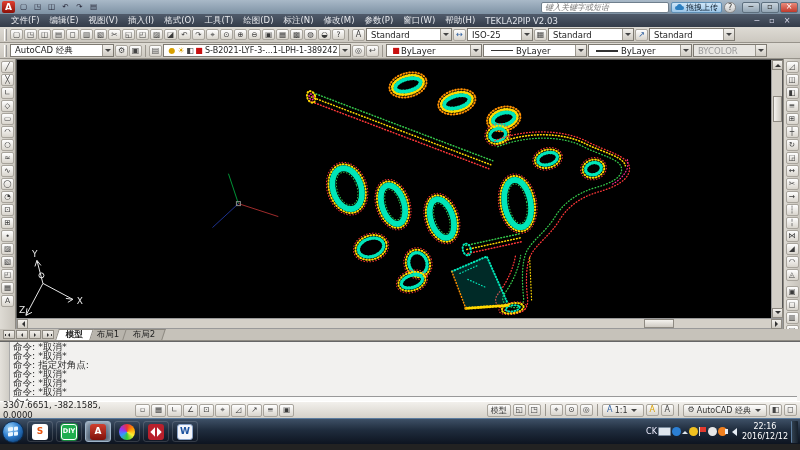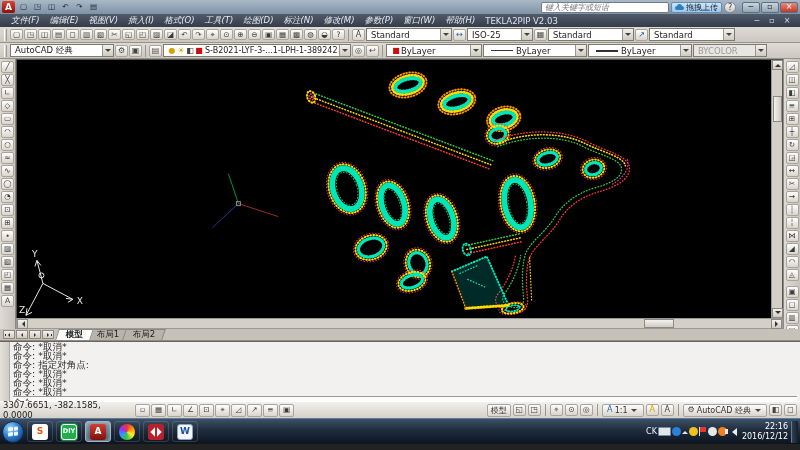--- a/index.html
+++ b/index.html
@@ -19,21 +19,21 @@
   .cloud-ic{width:9px;height:6px;position:relative;}
   .cloud-ic:before{content:"";position:absolute;left:0;bottom:0;width:9px;height:4px;border-radius:3px;background:#2d7fc0;}
   .cloud-ic:after{content:"";position:absolute;left:2px;top:0;width:5px;height:5px;border-radius:50%;background:#2d7fc0;}
   .help-btn{width:12px;height:11px;border-radius:6px;background:linear-gradient(#f8f8f8,#c8c8c8);border:1px solid #888;font-size:8px;display:flex;align-items:center;justify-content:center;color:#333;}
   .winbtns{display:flex;gap:1px;margin-left:4px;}
   .wbtn{width:18px;height:11px;font-size:8px;line-height:1;display:flex;align-items:center;justify-content:center;background:linear-gradient(#c9d4dd,#93a5b4);border:1px solid #5d6f7e;border-radius:2px;color:#222;}
   .wbtn.close{background:linear-gradient(#e88a7a,#c0392b);color:#fff;}
 
   
   .menubar{height:13px;background:linear-gradient(#505b6b,#343c49);display:flex;align-items:center;padding:0 6px;gap:0;color:#e8eaee;font-size:8.5px;}
-  .menu-item{padding:12px 5px;height:16px;display:flex;align-items:center;font-style:italic;}
+  .menu-item{padding:12px 5px;height:16px;display:flex;align-items:center;}
   .menu-plugin{padding:0 5px;color:#dfe3ea;}
   .menubar .winbtns{margin-left:auto;}
   .menubar .wbtn{width:14px;height:10px;background:transparent;border-color:transparent;color:#dde;}
 
   
   .toolrow{height:16px;background:linear-gradient(#dedbd4,#ccc8c0);border-bottom:1px solid #97938b;display:flex;align-items:center;padding:0 2px;gap:1px;font-size:8.5px;}
   .sep{width:1px;height:12px;background:#9b978f;margin:0 2px;}
   .grip{width:3px;height:12px;border-left:1px solid #fff;border-right:1px solid #999;margin:0 2px;}
   .dd{height:13px;background:#fff;border:1px solid #7e7a72;display:flex;align-items:center;font-size:8.5px;color:#222;padding-left:4px;position:relative;}
   .dd .ddlab{flex:1;overflow:hidden;white-space:nowrap;}
@@ -112,21 +112,21 @@
   .app-word{background:#f4f6fb;color:#1d53a0;border:1px solid #8aa3c8;}
   .tray{margin-left:auto;display:flex;align-items:center;gap:1px;color:#eef;font-size:8px;}
   .tray .kbd{width:13px;height:9px;background:#dfe6ee;border-radius:1px;border:1px solid #7a8a9c;}
   .dot{width:9px;height:9px;border-radius:50%;display:inline-block;}
   .tray .uparrow{width:0;height:0;border:3.5px solid transparent;border-bottom-color:#dfe6ee;margin-bottom:2px;}
   .tray .flagic{width:8px;height:9px;position:relative;}
   .tray .flagic:before{content:"";position:absolute;left:0;top:0;width:7px;height:5px;background:#e33a2e;}
   .tray .flagic:after{content:"";position:absolute;left:0;top:0;width:1px;height:9px;background:#ddd;}
   .spk{width:0;height:0;border:4px solid transparent;border-right:5px solid #e8eef6;position:relative;margin-right:2px;}
   .spk:before{content:"";position:absolute;left:-7px;top:-2.5px;width:3px;height:5px;background:#e8eef6;}
-  .clock{text-align:right;line-height:10px;color:#fff;font-size:8px;margin:0 2px;}
+  .clock{text-align:center;line-height:10px;color:#fff;font-size:8px;margin:0 2px;}
   .showdesk{width:7px;height:22px;background:linear-gradient(90deg,#31404f,#16202c);border-left:1px solid #5c7c9e;border-radius:1px;}
 </style>
 </head>
 <body>
 
 <div class="screen">
 
   <div class="titlebar">
     <span class="acad-logo">A</span>
     <span id="qat">

